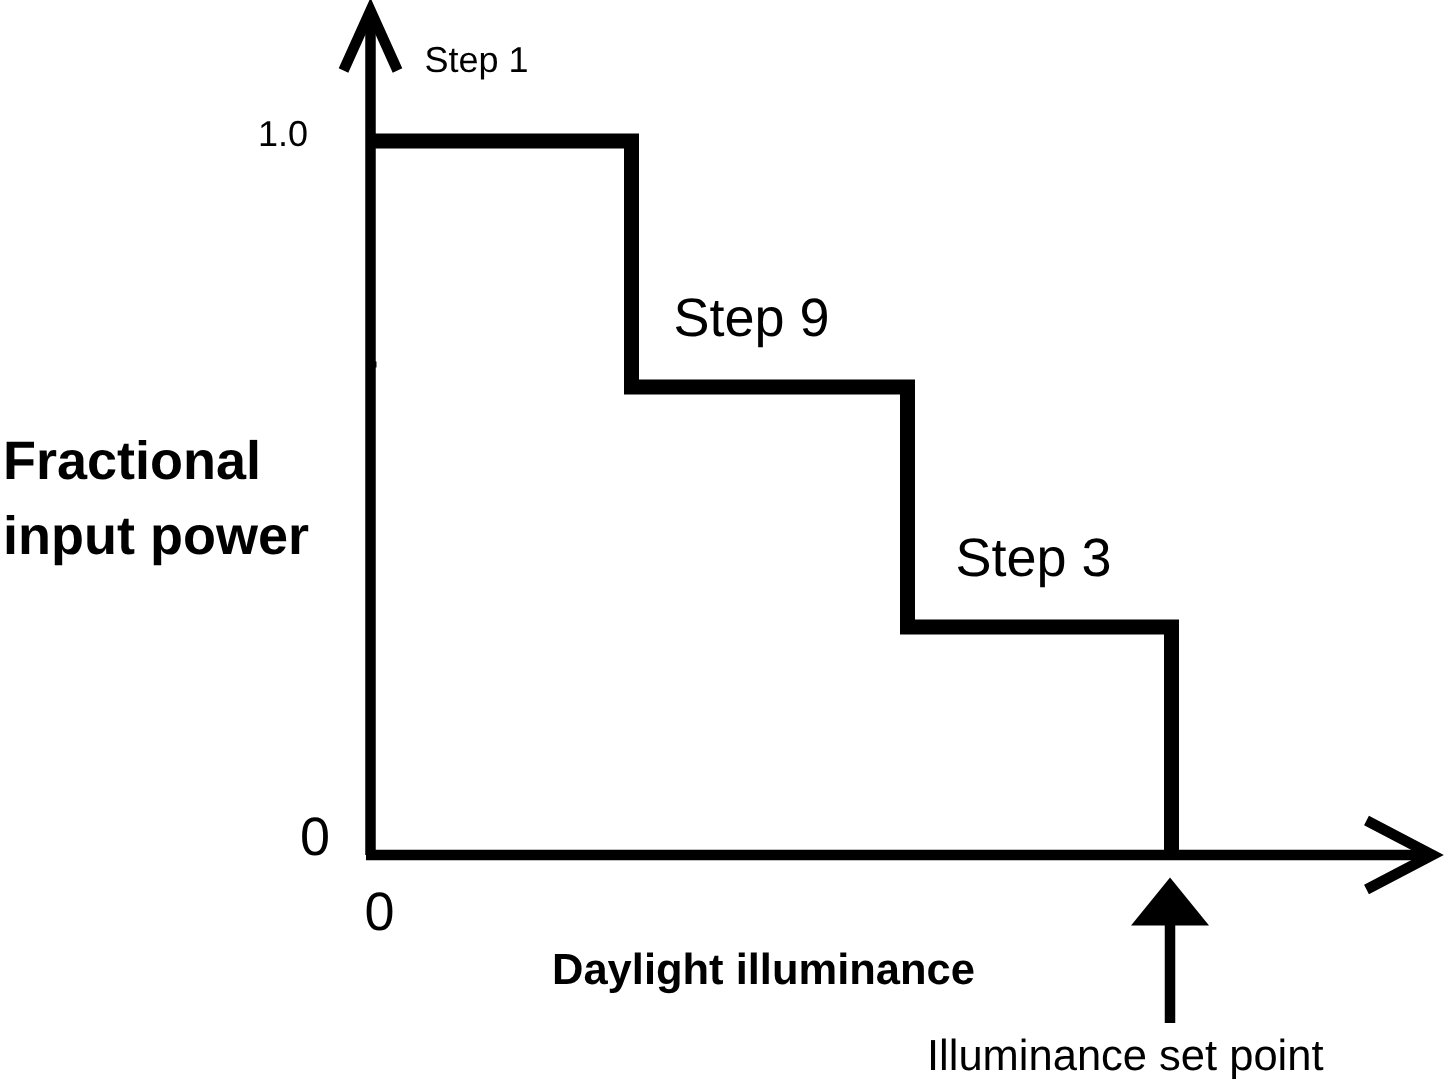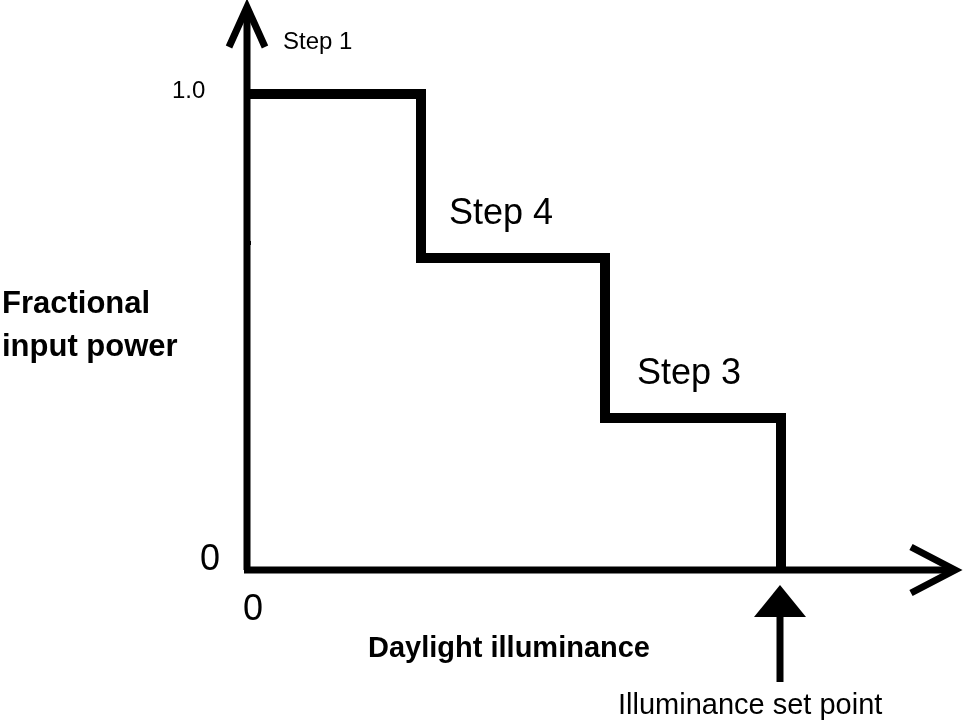--- a/index.html
+++ b/index.html
@@ -36,21 +36,21 @@
   #y-tick-top-label   { left: 172px; top: 78px;  font-size: 24px; }
   #y-tick-zero-label  { left: 200px; top: 540px; font-size: 36px; }
   #x-tick-zero-label  { left: 243px; top: 590px; font-size: 36px; }
 
   #step1-label { left: 283px; top: 29px;  font-size: 24px; }
   #step2-label { left: 449px; top: 194px; font-size: 36px; }
   #step3-label { left: 637px; top: 354px; font-size: 36px; }
 
   #y-axis-title {
     left: 2px; top: 282px;
-    font-size: 31px; font-weight: 700;
+    font-size: 36px; font-weight: 700;
     line-height: 1.38;
     white-space: pre-line;
   }
   #x-axis-title { left: 368px; top: 613px; font-size: 29px; margin-top: 20px; }
   #setpoint-annotation-label { left: 618px; top: 690px; font-size: 29px; }
 </style>
 </head>
 <body>
 
 <div id="stage">
@@ -81,21 +81,21 @@
   </svg>
 
   <div class="lbl lbl-regular" id="y-tick-top-label">1.0</div>
 
   <div class="lbl lbl-regular" id="y-tick-zero-label">0</div>
 
   <div class="lbl lbl-regular" id="x-tick-zero-label">0</div>
 
   <div class="lbl lbl-regular" id="step1-label">Step 1</div>
 
-  <div class="lbl lbl-regular" id="step2-label">Step 4</div>
+  <div class="lbl lbl-regular" id="step2-label">Step 9</div>
 
   <div class="lbl lbl-regular" id="step3-label">Step 3</div>
 
   <div class="lbl lbl-bold" id="y-axis-title">Fractional
 input power</div>
 
   <div class="lbl lbl-bold" id="x-axis-title">Daylight illuminance</div>
 
   <div class="lbl lbl-regular" id="setpoint-annotation-label">Illuminance set point</div>
 

